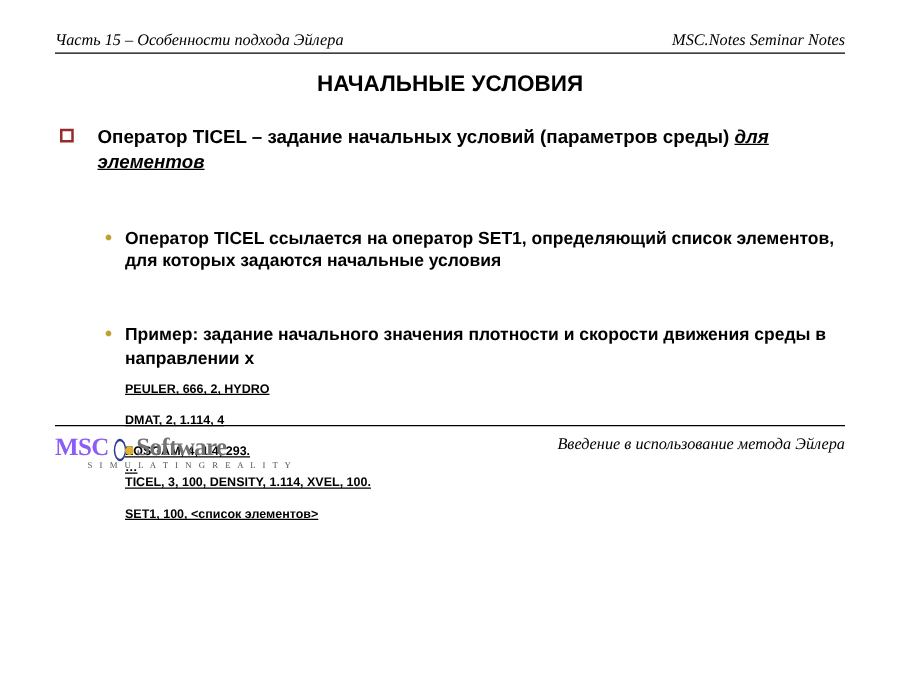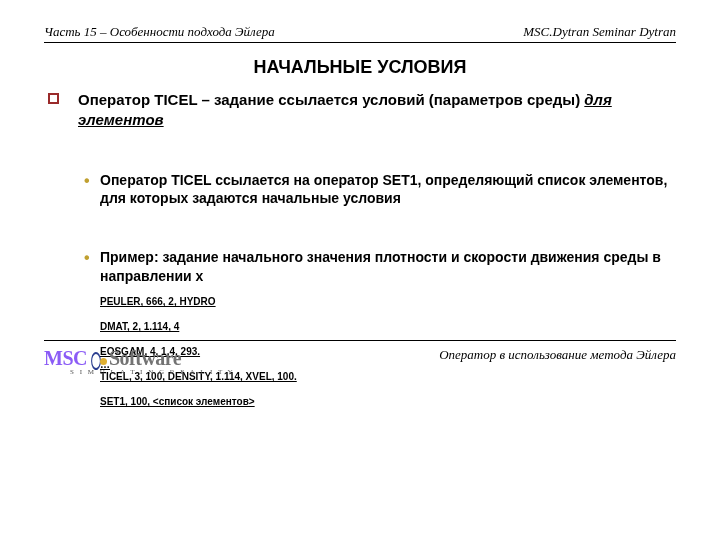--- a/index.html
+++ b/index.html
@@ -1,19 +1,19 @@
 <!DOCTYPE html>
 <html><head>
 <meta charset="utf-8">
 <style>
   * { box-sizing: border-box; margin: 0; padding: 0; }
   html, body { width: 720px; height: 540px; font-family: Arial, Helvetica, sans-serif; background:#fff; color:#000; }
   .page { position: relative; width:720px; height:392px; padding: 24px 44px 0 44px; }
   .hdr { display:flex; justify-content:space-between; font-style:italic; font-family: "Times New Roman", serif; font-size:13px; border-bottom:1px solid #000; padding-bottom:2px; }
-  .title { text-align:center; font-weight:bold; font-size:18px; margin-top:14px; margin-bottom:12px; }
+  .title { text-align:center; font-weight:bold; font-size:18px; margin-top:14px; margin-bottom:22px; }
   .b1 { position:relative; padding-left:34px; font-size:15px; font-weight:bold; margin-bottom:10px; line-height:1.35; }
   .b1 .sq { position:absolute; left:4px; top:3px; width:11px; height:11px; border:2px solid #9a2a2a; }
   .b1 .ul { text-decoration: underline; font-style: italic; }
   .b2 { position:relative; padding-left:56px; font-size:14px; font-weight:bold; margin-bottom:8px; line-height:1.35;margin-top:40px; }
   .b2::before { content:"•"; position:absolute; left:40px; top:0; color:#c0a030; font-size:16px; line-height:1.2; }
   .code { padding-left:56px; font-size:10px; font-weight:bold; line-height:1.25; white-space:pre-line; margin-top:10px;text-decoration:underline; }
   .footer { position:absolute; left:44px; right:44px; bottom:16px; }
   .hr { border-top:1px solid #000; margin-bottom:6px; }
   .frow { display:flex; justify-content:space-between; align-items:flex-start; }
   
@@ -28,28 +28,28 @@
   .fright .intro { font-style:italic; }
   .fright .pg { font-weight:bold; margin-top:4px; }
 </style>
 </head>
 <body>
 
 <div class="page">
 
   <div class="hdr">
     <span>Часть 15 – Особенности подхода Эйлера</span>
-    <span>MSC.Dytran Seminar Dytran</span>
+    <span>MSC.Notes Seminar Notes</span>
   </div>
 
   <div class="title">НАЧАЛЬНЫЕ УСЛОВИЯ</div>
 
   <div class="b1">
     <span class="sq"></span>
-    <span>Оператор TICEL – задание ссылается условий (параметров среды) </span><span class="ul">для элементов</span>
+    <span>Оператор TICEL – задание начальных условий (параметров среды) </span><span class="ul">для элементов</span>
   </div>
 
   <div class="b2">
     <span>Оператор TICEL ссылается на оператор SET1, определяющий список элементов, для которых задаются начальные условия</span>
   </div>
   <div class="b2">
     <span>Пример: задание начального значения плотности и скорости движения среды в направлении x</span>
   </div>
 
   <div class="code">PEULER, 666, 2, HYDRO
@@ -65,18 +65,18 @@
   <div class="footer">
     <div class="hr"></div>
     <div class="frow">
       <div class="logo">
         <div>
           <span class="msc">MSC</span><span class="dot"><span class="ring"></span><span class="ball"></span></span><span class="sw">Software</span>
         </div>
         <div class="tag">S I M U L A T I N G   R E A L I T Y</div>
       </div>
       <div class="fright">
-        <div class="intro">Оператор в использование метода Эйлера</div>
+        <div class="intro">Введение в использование метода Эйлера</div>
       </div>
     </div>
   </div>
 
 </div>
 
 </body></html>

